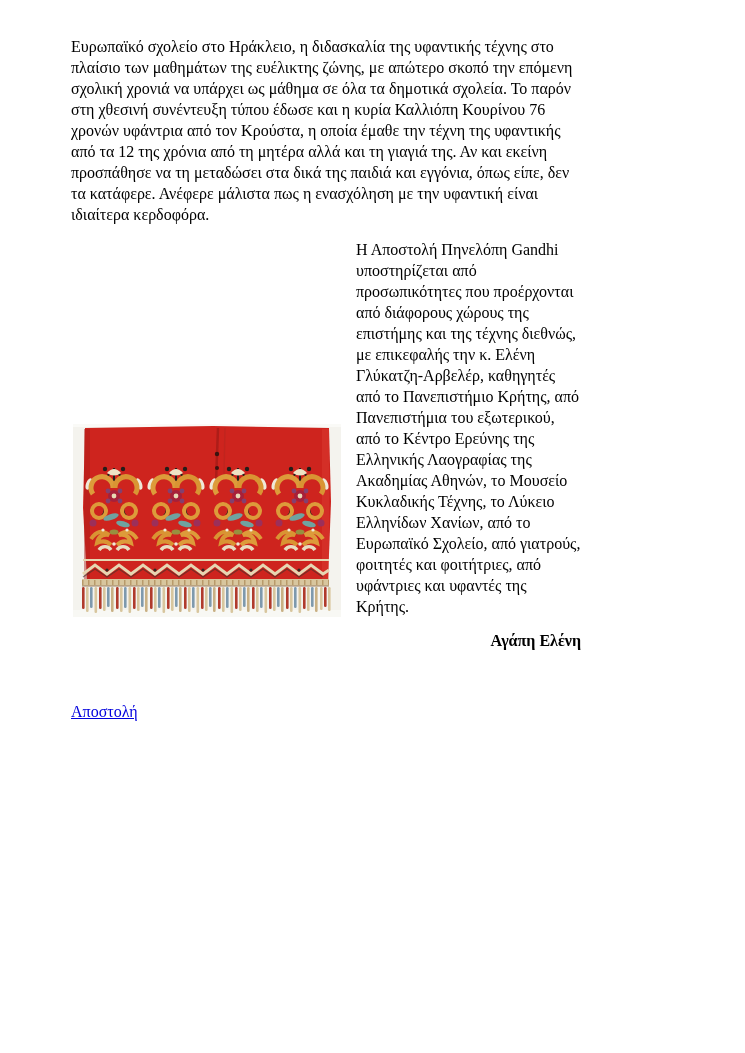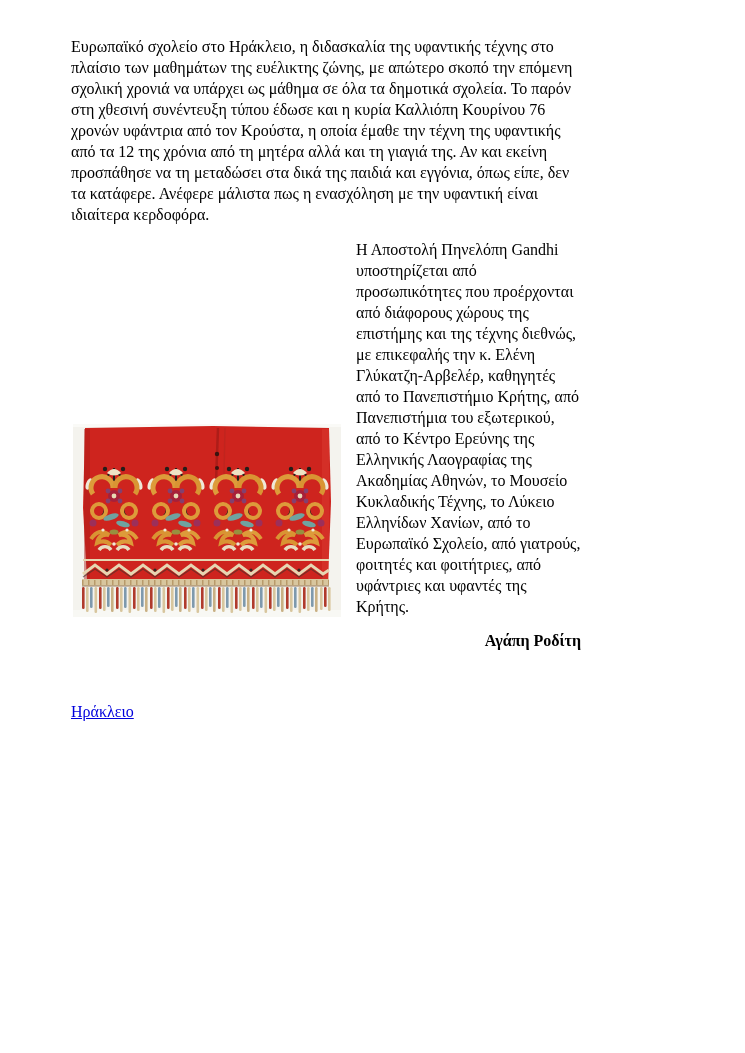--- a/index.html
+++ b/index.html
@@ -152,19 +152,19 @@
         <rect x="247" y="163" width="2.6" height="23" rx="1.2" fill="#d8c69e"></rect>
         <rect x="251" y="163" width="2.6" height="20" rx="1.2" fill="#b03a2c"></rect>
         <rect x="255" y="163" width="2.6" height="24" rx="1.2" fill="#d8c69e"></rect>
       </svg>
     </div>
 
     <p class="mission">Η Αποστολή Πηνελόπη Gandhi υποστηρίζεται από προσωπικότητες που προέρχονται από διάφορους χώρους της επιστήμης και της τέχνης διεθνώς, με επικεφαλής την κ. Ελένη Γλύκατζη-Αρβελέρ, καθηγητές από το Πανεπιστήμιο Κρήτης, από Πανεπιστήμια του εξωτερικού, από το Κέντρο Ερεύνης της Ελληνικής Λαογραφίας της Ακαδημίας Αθηνών, το Μουσείο Κυκλαδικής Τέχνης, το Λύκειο Ελληνίδων Χανίων, από το Ευρωπαϊκό Σχολείο, από γιατρούς, φοιτητές και φοιτήτριες, από υφάντριες και υφαντές της Κρήτης.</p>
   </div>
 
 
-  <p class="signature">Αγάπη Ροδίτη</p>
+  <p class="signature">Αγάπη Ελένη</p>
 
   <div class="backlink-wrap">
-    <a class="backlink" href="#">Ηράκλειο</a>
+    <a class="backlink" href="#">Αποστολή</a>
   </div>
 
 </div>
 
 </body></html>

